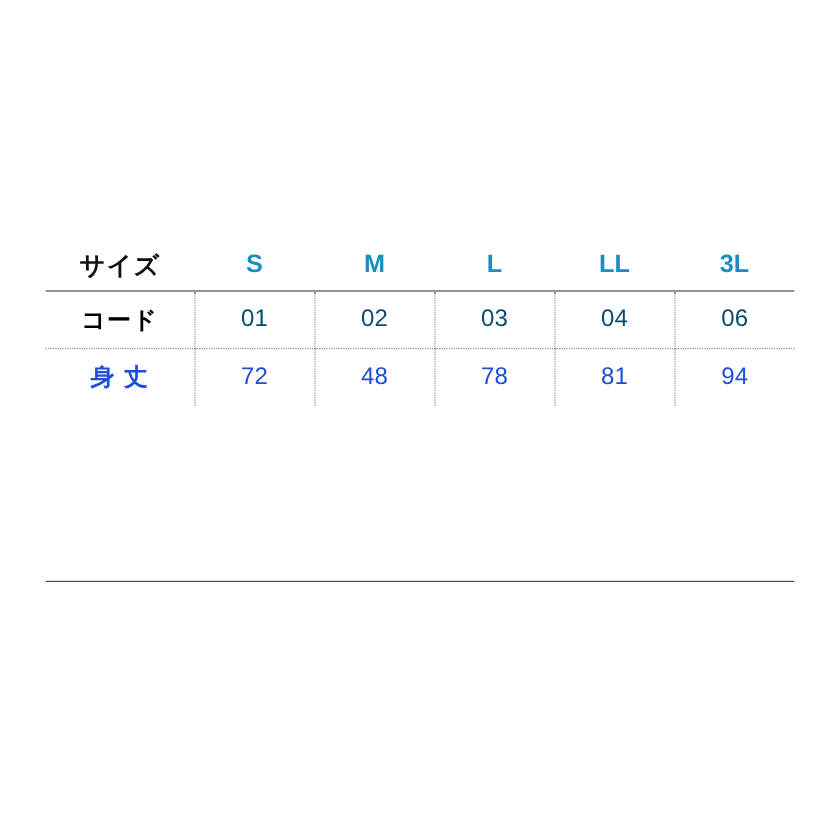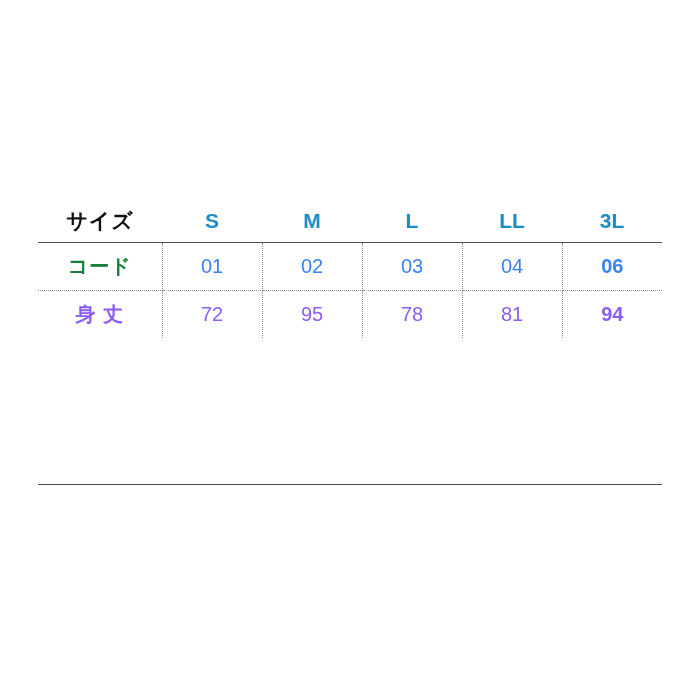--- a/index.html
+++ b/index.html
@@ -31,27 +31,26 @@
   }
   table.size-table col.label-col { width: 124px; }
   table.size-table col.data-col { width: 100px; }
 
   table.size-table td {
     height: 47px;
     padding: 0;
     text-align: center;
     vertical-align: middle;
     font-size: 20px;
-    color: #8b5cf6;
+    color: #1d4ed8;
     border-bottom: 1px dotted #8c8c8c;
     border-right: 1px dotted #8c8c8c;
   }
   table.size-table td:last-child {
     border-right: none;
-    font-weight: bold;
   }
   table.size-table tr:last-child td {
     border-bottom: none;
   }
 
   
   tr.header-row td {
     font-weight: bold;
     border-bottom: 1px solid #4d4d4d;
     border-right: none;
@@ -63,25 +62,25 @@
     font-weight: bold;
     font-size: 21px;
   }
   tr.header-row td.row-label {
     color: #111111;
     letter-spacing: 1px;
   }
 
   
   tr.code-row td {
-    color: #3b82f6;
+    color: #0c4a6e;
     font-size: 20px;
   }
   tr.code-row td.row-label {
-    color: #15803d;
+    color: #000000;
     font-weight: bold;
     letter-spacing: 1px;
   }
 
   td.row-label {
     font-weight: bold;
     color: #111111;
     text-align: center;
     letter-spacing: 1px;
     font-size: 19px;
@@ -127,21 +126,21 @@
           <td>01</td>
           <td>02</td>
           <td>03</td>
           <td>04</td>
           <td>06</td>
         </tr>
 
         <tr>
           <td class="row-label">身 丈</td>
           <td>72</td>
-          <td>95</td>
+          <td>48</td>
           <td>78</td>
           <td>81</td>
           <td>94</td>
         </tr>
 
 
 
       </tbody>
     </table>
   </div>

